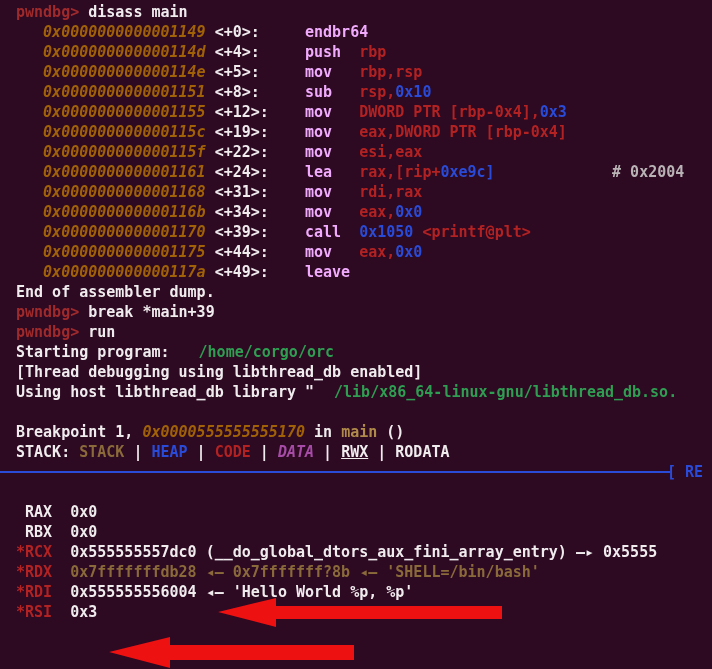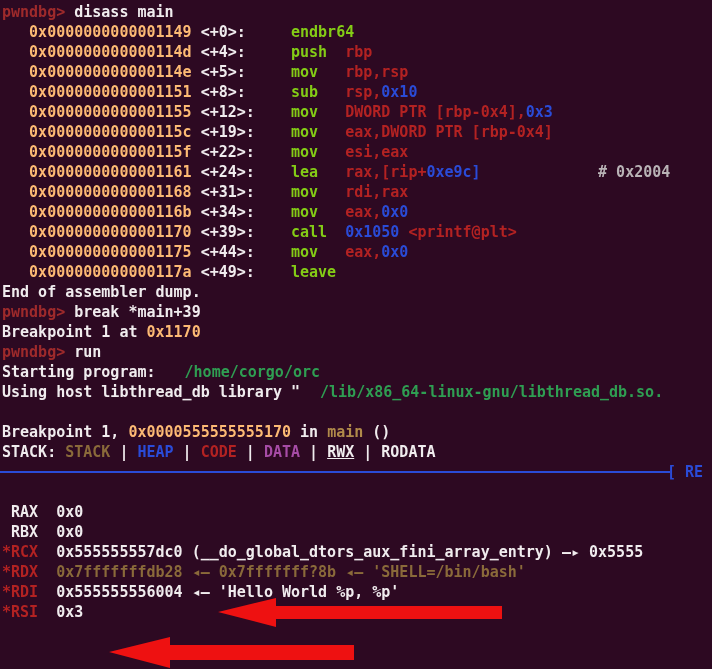--- a/index.html
+++ b/index.html
@@ -17,36 +17,36 @@
     font-size: 15px;
     line-height: 20px;
     font-weight: bold;
     color: #e8e4e6;
     letter-spacing: 0px;
   }
   .line {
     white-space: pre;
     height: 20px;
     line-height: 20px;
-    padding-left: 2px;
+    padding-left: 16px;
   }
   
   .prompt   { color: #9e2a2b; }
   .white    { color: #f0ecee; }
-  .addr     { color: #fdba74; }          
-  .mnem     { color: #84cc16; margin-top: 48px; }          
+  .addr     { color: #a16207; font-style: italic; }          
+  .mnem     { color: #f0abfc; margin-top: 48px; }          
   .reg      { color: #b32222; }          
   .num      { color: #2a4bd7; }          
   .comment  { color: #b9b3b6; }
   .sym      { color: #b08a4a; }          
   .green    { color: #2f9e52; margin-left: 20px; }
   .stack    { color: #8a6a3a; }
   .heap     { color: #2a4bd7; }
   .code     { color: #b32222; }
-  .data     { color: #a64ca6; }
+  .data     { color: #a64ca6; font-style: italic; }
   .rwx      { color: #f0ecee; text-decoration: underline; }
   .rodata   { color: #f0ecee; }
   .regname  { color: #f0ecee; }
   .regname-mod { color: #b32222; }
   .val      { color: #f0ecee; }
   .sepline {
     position: relative;
     height: 20px;
     line-height: 20px;
     white-space: pre;
@@ -93,26 +93,26 @@
       <div class="line"><span class="white">   </span><span class="addr">0x000000000000116b</span><span class="white"> &lt;+34&gt;:    </span><span class="mnem">mov   </span><span class="reg">eax,</span><span class="num">0x0</span></div>
       <div class="line"><span class="white">   </span><span class="addr">0x0000000000001170</span><span class="white"> &lt;+39&gt;:    </span><span class="mnem">call  </span><span class="num">0x1050</span><span class="white"> </span><span class="reg">&lt;printf@plt&gt;</span></div>
       <div class="line"><span class="white">   </span><span class="addr">0x0000000000001175</span><span class="white"> &lt;+44&gt;:    </span><span class="mnem">mov   </span><span class="reg">eax,</span><span class="num">0x0</span></div>
       <div class="line"><span class="white">   </span><span class="addr">0x000000000000117a</span><span class="white"> &lt;+49&gt;:    </span><span class="mnem">leave </span></div>
     </div>
 
   <div class="line"><span class="white">End of assembler dump.</span></div>
 
   <div class="line"><span class="prompt">pwndbg&gt;</span><span class="white"> </span><span class="white">break *main+39</span></div>
 
-  <div class="line"><span class="white">Breakpoint 1 at </span><span class="addr">0x1170</span></div>
 
   <div class="line"><span class="prompt">pwndbg&gt;</span><span class="white"> </span><span class="white">run</span></div>
 
   <div class="line"><span class="white">Starting program: </span><span class="green">/home/corgo/orc</span></div>
 
+  <div class="line"><span class="white">[Thread debugging using libthread_db enabled]</span></div>
 
   <div class="line"><span class="white">Using host libthread_db library </span><span class="white">"</span><span class="green" id="libpath-visible">/lib/x86_64-linux-gnu/libthread_db.so.</span></div>
 
   <div class="line"> </div>
 
   <div class="line"><span class="white">Breakpoint 1, </span><span class="addr">0x0000555555555170</span><span class="white"> in </span><span class="sym">main</span><span class="white"> ()</span></div>
 
   <div class="line"><span class="white">STACK: </span><span class="stack">STACK</span><span class="white"> | </span><span class="heap">HEAP</span><span class="white"> | </span><span class="code">CODE</span><span class="white"> | </span><span class="data">DATA</span><span class="white"> | </span><span class="rwx">RWX</span><span class="white"> | </span><span class="rodata">RODATA</span></div>
 
   <div class="sepline">

